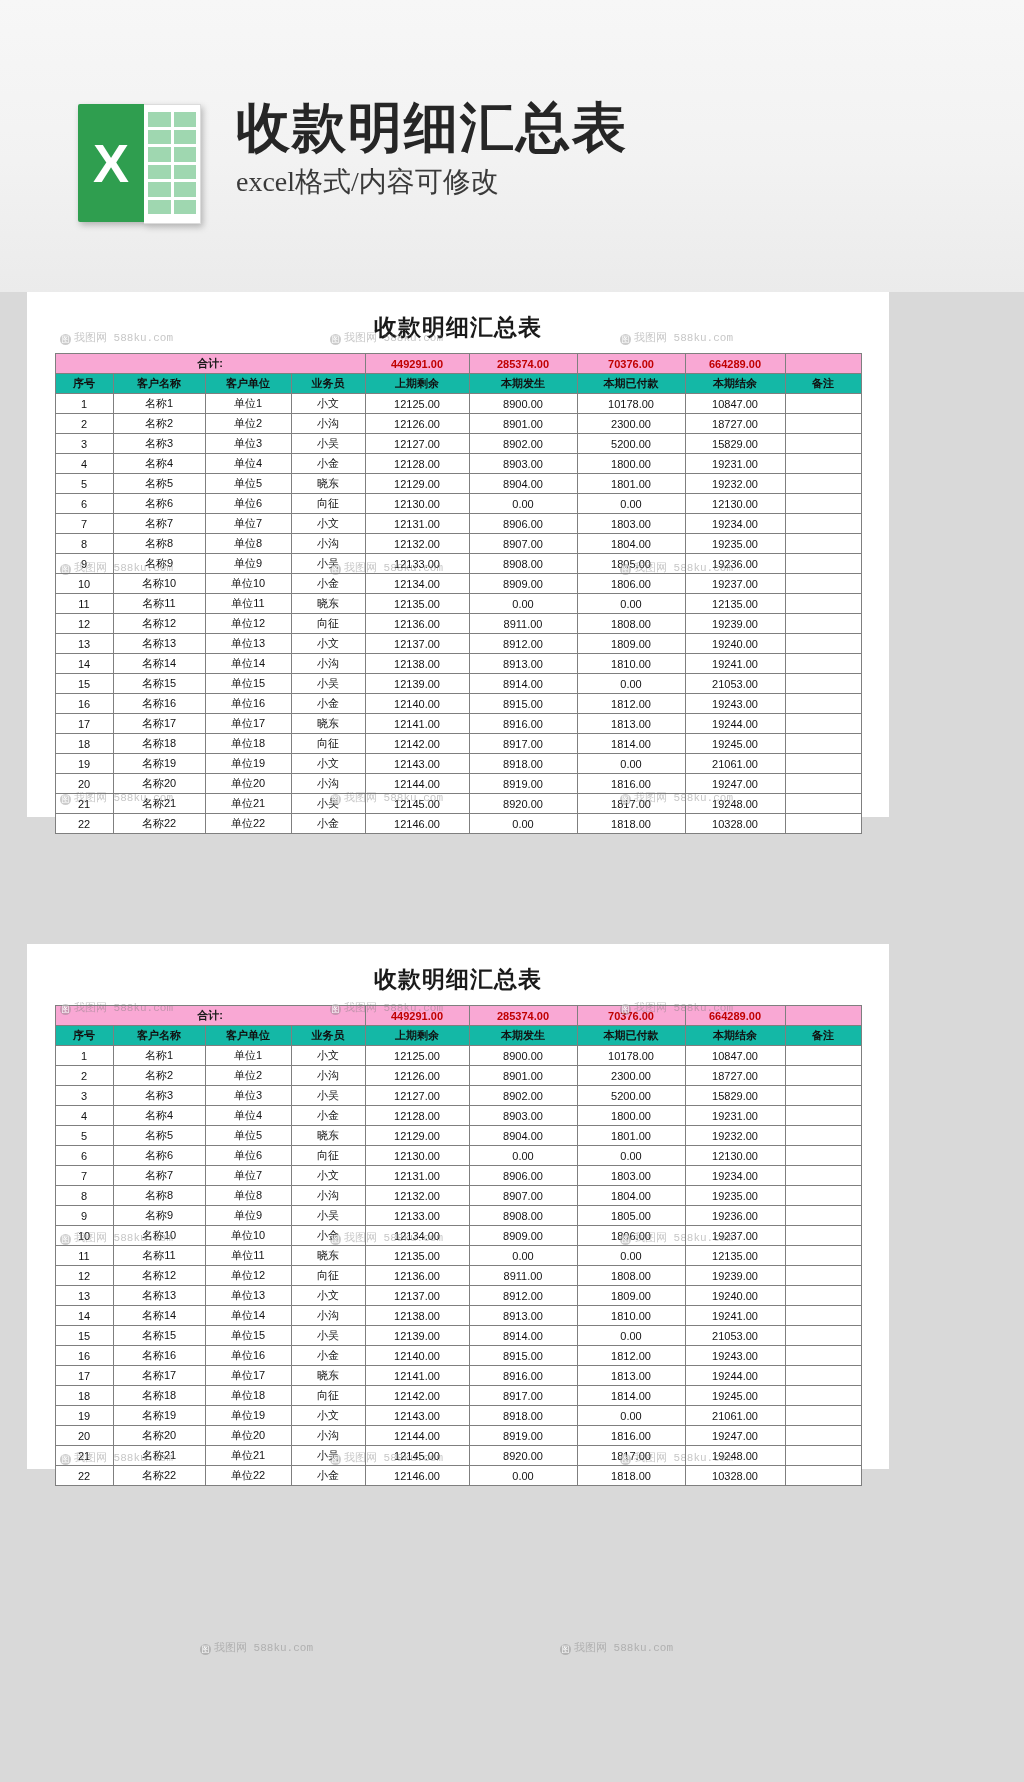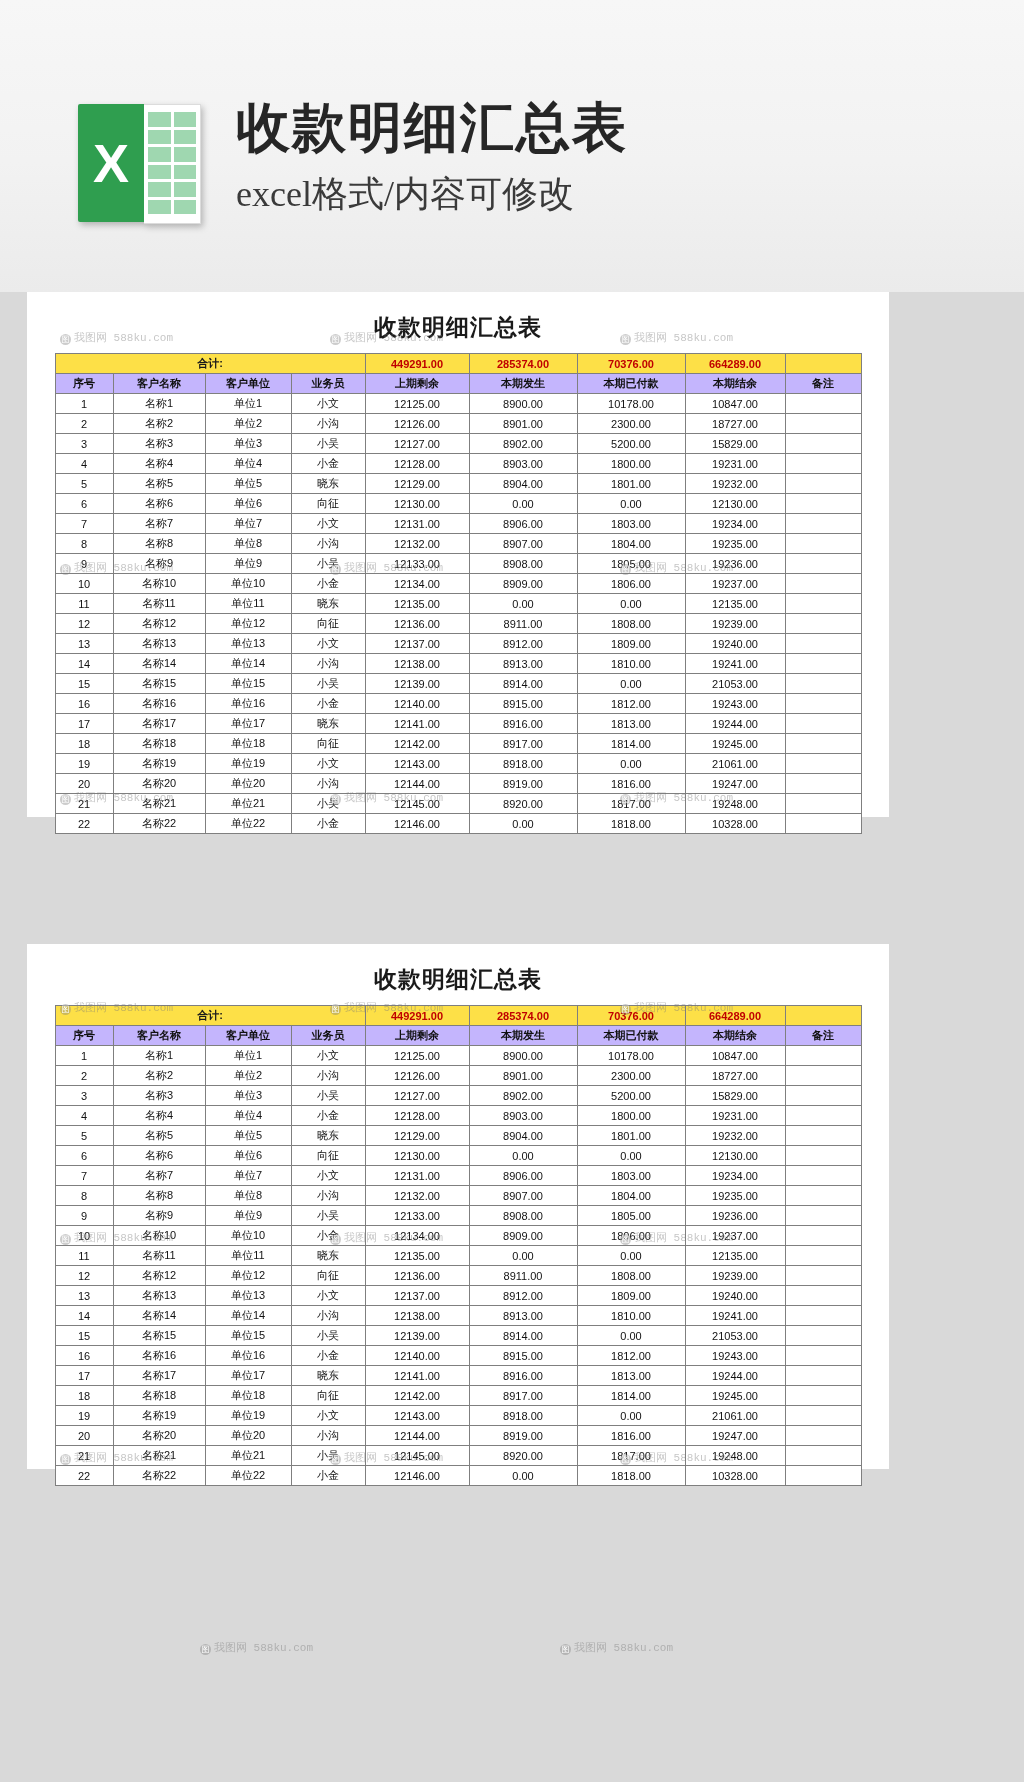--- a/index.html
+++ b/index.html
@@ -41,21 +41,21 @@
     font-family:"Liberation Sans", sans-serif;
   }
   .hero-text{margin-left:36px;}
   .hero-title{
     font-family:"Liberation Serif", serif;
     font-size:54px;font-weight:bold;color:#262626;letter-spacing:2px;
     line-height:64px;
   }
   .hero-sub{
     font-family:"Liberation Serif", serif;
-    font-size:36px;color:#3a3a3a;margin-top:12px;line-height:44px;
+    font-size:28px;color:#3a3a3a;line-height:44px;
   }
 
   
   .sheet{
     position:absolute;background:#ffffff;
   }
   .sheet.one{left:27px;top:292px;width:862px;height:525px;}
   .sheet.two{left:27px;top:944px;width:862px;height:525px;}
 
   .sheet-title{
@@ -76,30 +76,30 @@
     text-align:center;
     vertical-align:middle;
     font-family:"Liberation Sans", sans-serif;
     color:#111;
     padding:0 2px;
     white-space:nowrap;
     overflow:hidden;
   }
   
   .total-row td{
-    background:#fde047;
+    background:#f9a8d4;
     font-weight:bold;
     height:22px;
     font-size:12px;
   }
   .total-row td.red{color:#c00000;}
   .total-row td.label{color:#1a1a1a;}
   
   .head-row td{
-    background:#c4b5fd;
+    background:#14b8a6;
     font-weight:bold;
     height:22px;
     font-size:12px;
   }
   .data-row td{background:#ffffff;}
   td.num{ text-align:center; }
   
   col.c0{width:58px}
   col.c1{width:92px}
   col.c2{width:86px}

